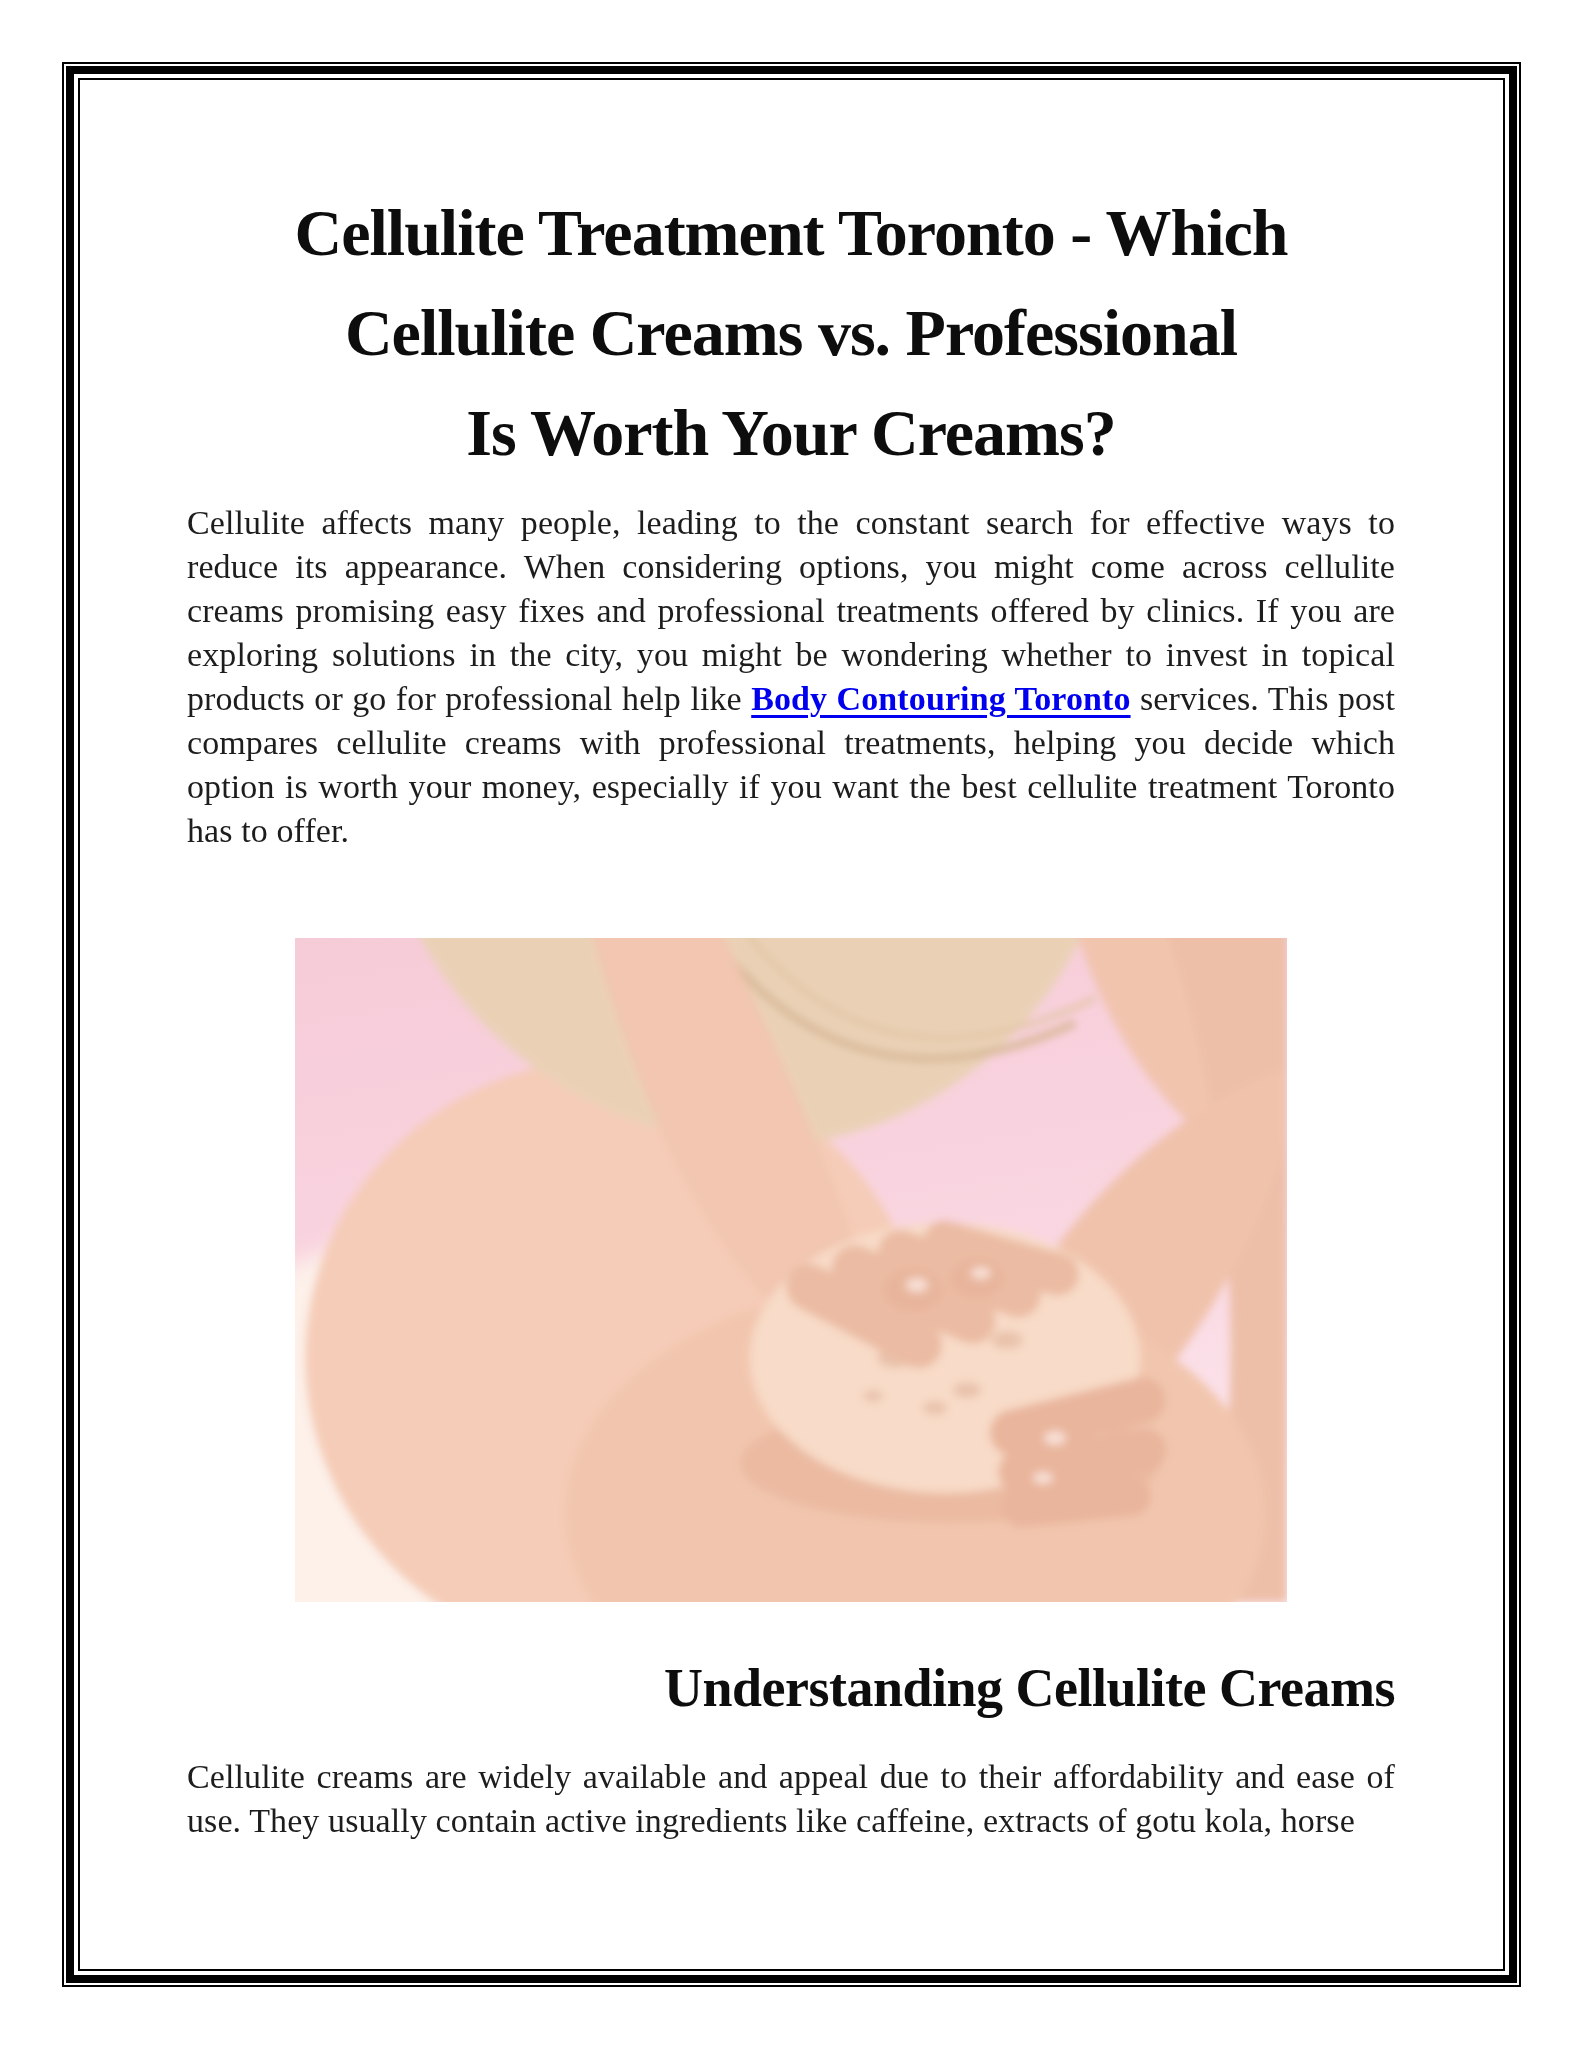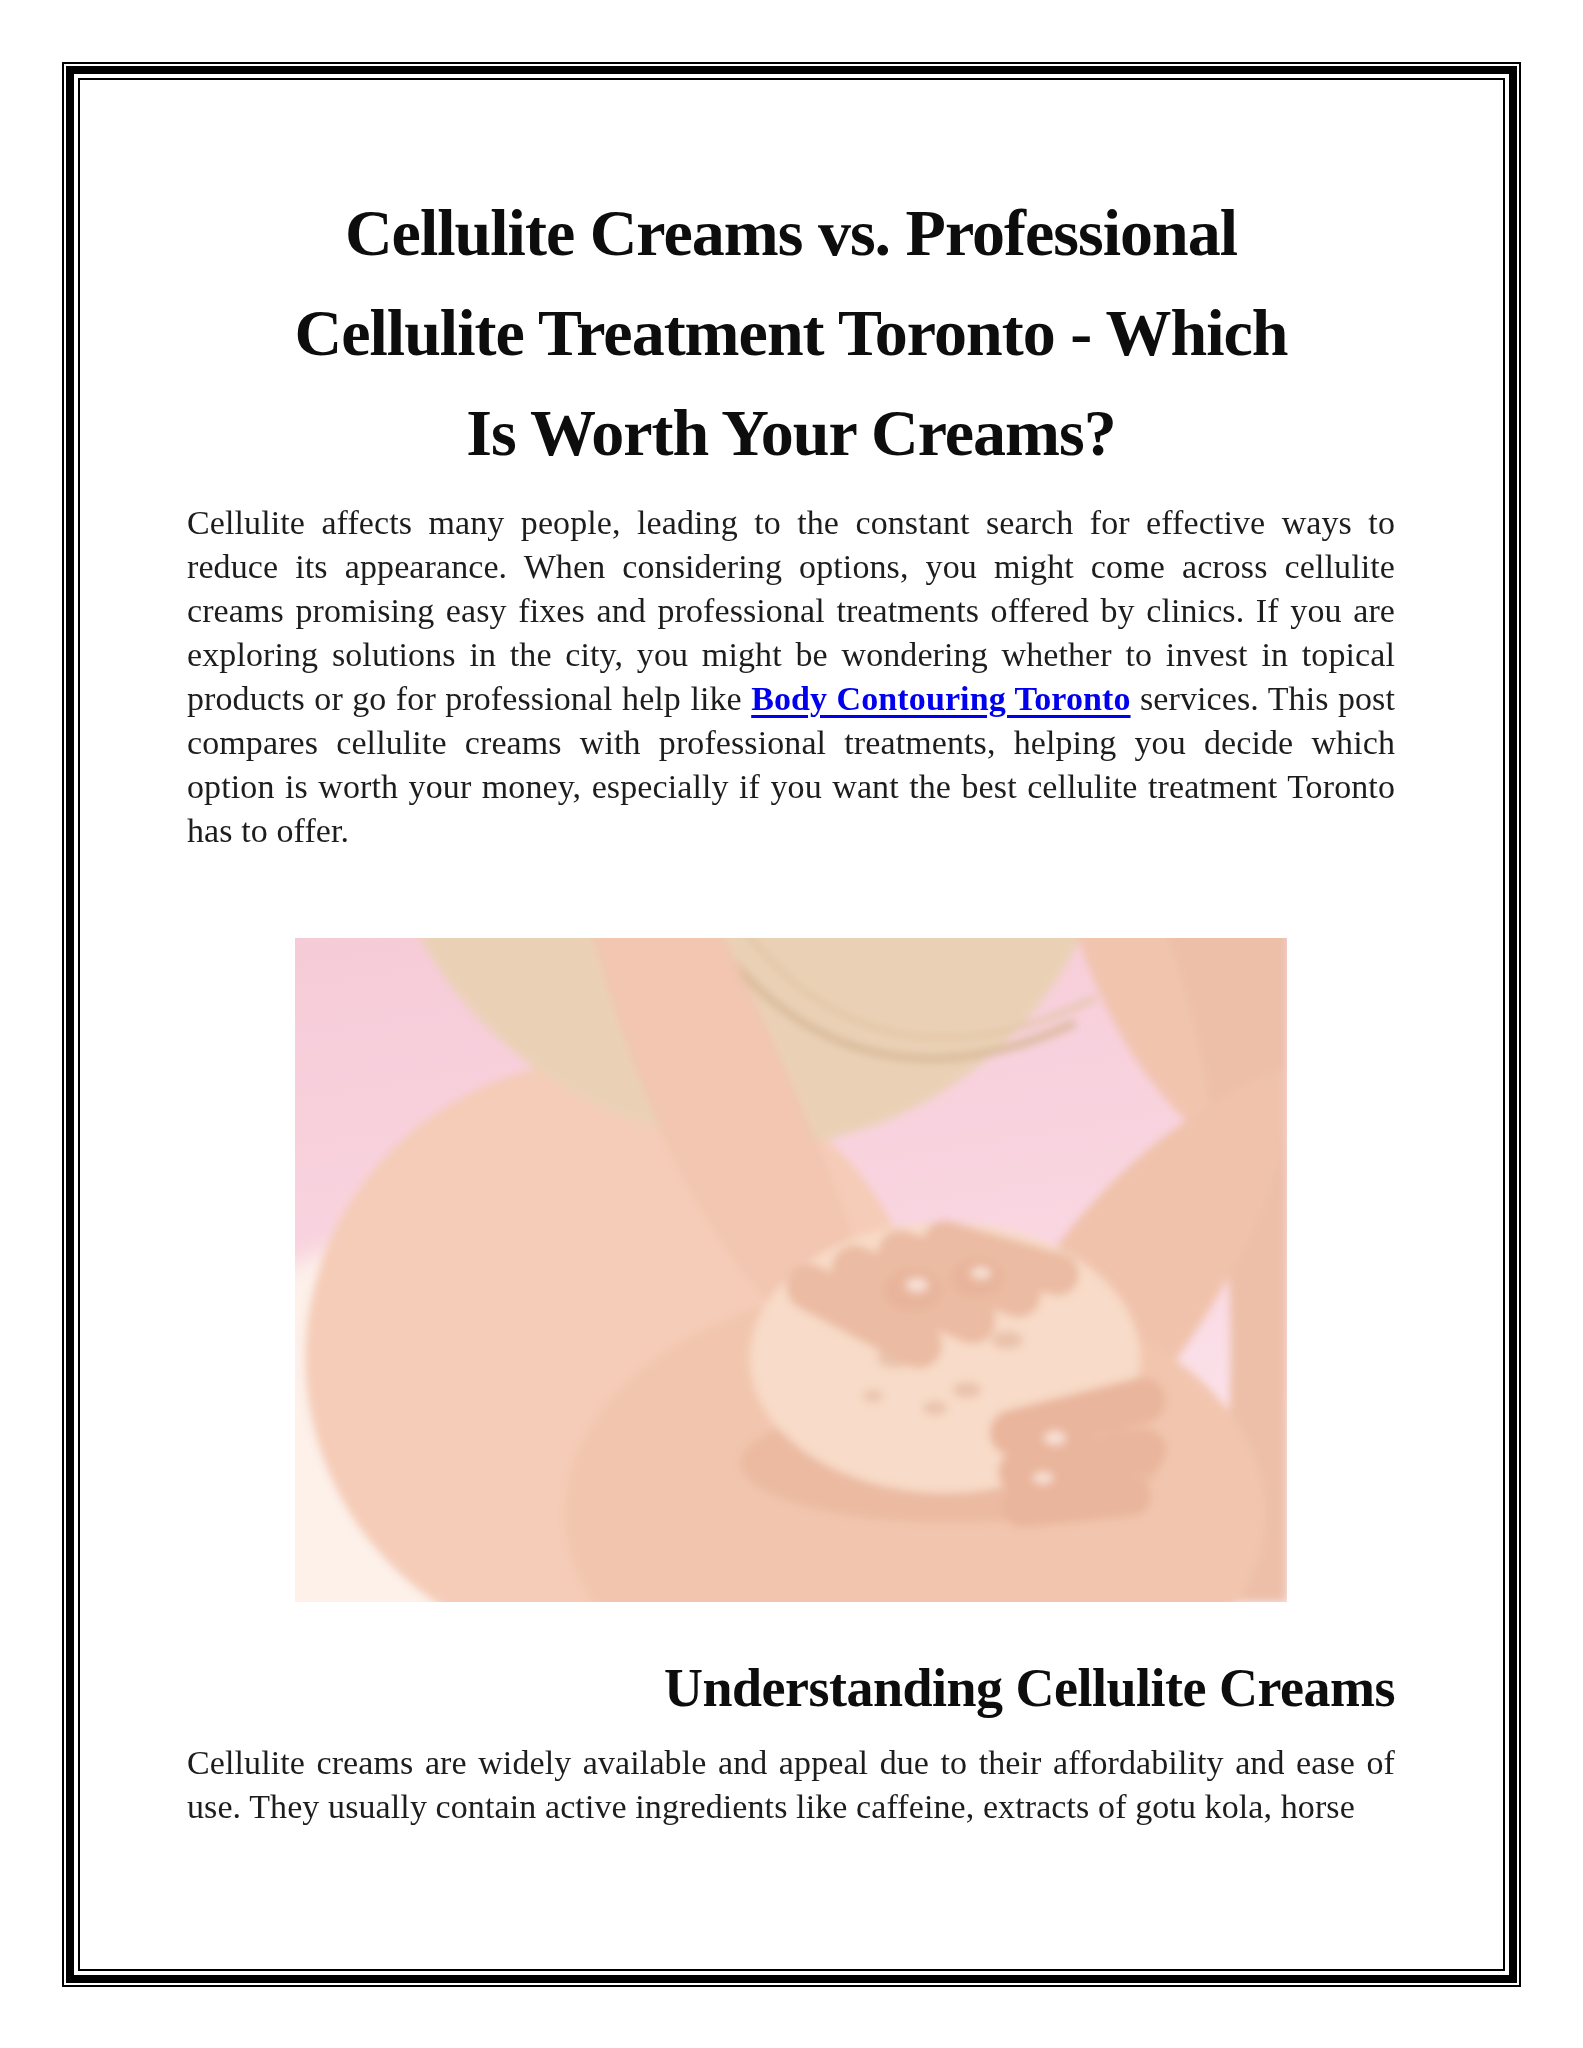--- a/index.html
+++ b/index.html
@@ -47,33 +47,33 @@
   }
   figure.photo{
     margin:85px 0 0 108px;padding:0;
     width:992px;height:664px;overflow:hidden;
   }
   h2{
     margin:54px 0 0 0;padding:0;
     font-size:54px;line-height:65px;font-weight:bold;
     color:#0d0d0d;letter-spacing:-0.5px;text-align:right;
   }
-  p.body2{margin-top:20px;}
+  p.body2{margin-top:34px;}
 </style>
 </head>
 <body>
 
 <div class="page">
   <div class="frame"></div>
 
   <div class="content">
 
     <h1>
+        <span class="tl">Cellulite Treatment Toronto - Which</span>
         <span class="tl">Cellulite Creams vs. Professional</span>
-        <span class="tl">Cellulite Treatment Toronto - Which</span>
         <span class="tl">Is Worth Your Creams?</span>
       </h1>
 
     <p class="intro"><span>Cellulite affects many people, leading to the constant search for effective ways to reduce its appearance. When considering options, you might come across cellulite creams promising easy fixes and professional treatments offered by clinics. If you are exploring solutions in the city, you might be wondering whether to invest in topical products or go for professional help like </span><a href="#" class="doclink">Body Contouring Toronto</a><span> services. This post compares cellulite creams with professional treatments, helping you decide which option is worth your money, especially if you want the best cellulite treatment Toronto has to offer.</span></p>
 
     <figure class="photo">
       <svg width="992" height="664" viewBox="0 0 992 664" xmlns="http://www.w3.org/2000/svg">
         <defs>
           <linearGradient id="pinkbg" x1="0" y1="0" x2="0.25" y2="1">
             <stop offset="0" stop-color="#f6cbd8"></stop>

